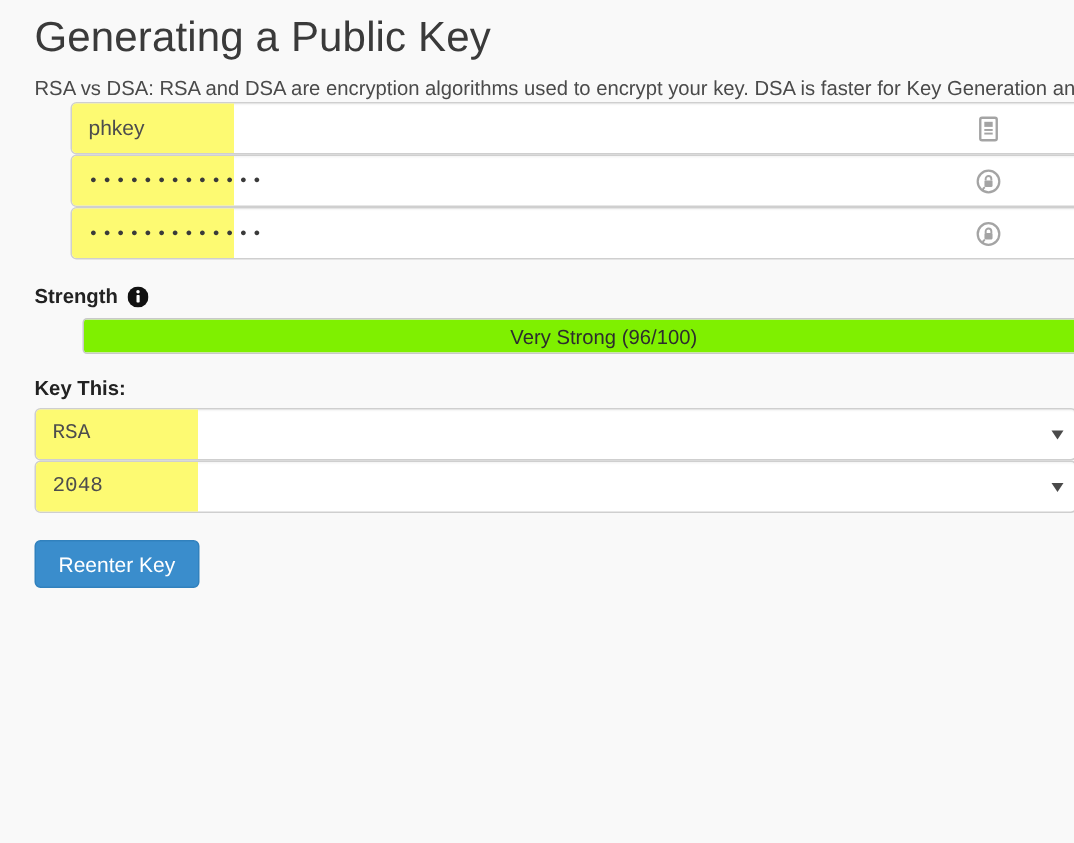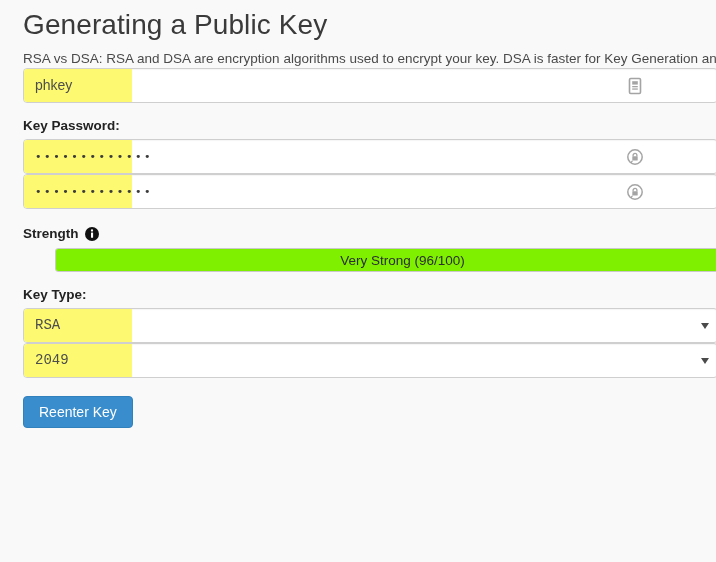--- a/index.html
+++ b/index.html
@@ -56,20 +56,21 @@
     line-height: 17px;
     white-space: nowrap;
     display: block;
   }
 
   
   .input-wrap {
     position: relative;
     width: 630px;
     height: 35px;
+    margin-left: 24px;
   }
 
   .text-input {
     position: absolute;
     left: 0; top: 0;
     width: 695px;
     height: 35px;
     border: 1px solid #cfcfcf;
     border-radius: 4px;
     background: #ffffff;
@@ -235,21 +236,20 @@
       <svg viewBox="0 0 18 18" width="18" height="18">
         <rect x="3.5" y="1.5" width="11" height="15" rx="1.2" fill="none" stroke="#6e6e6e" stroke-width="1.6"></rect>
         <rect x="6.2" y="4.2" width="5.6" height="3.4" fill="#6e6e6e"></rect>
         <rect x="6.2" y="9" width="5.6" height="1.3" fill="#6e6e6e"></rect>
         <rect x="6.2" y="11.4" width="5.6" height="1.3" fill="#6e6e6e"></rect>
       </svg>
     </span>
   </div>
 
   
-  <label class="field-label">Key Password:</label>
 
   <div class="input-wrap">
     <input class="text-input" type="password" readonly="" placeholder="" style="">
     <div class="autofill-hl" style="background: rgb(253, 250, 114);"></div>
     <div class="autofill-text dots">•••••••••••••</div>
     <span class="field-icon">
       <svg viewBox="0 0 18 18" width="18" height="18">
         <circle cx="9" cy="9" r="7.2" fill="none" stroke="#6e6e6e" stroke-width="1.5"></circle>
         <path d="M7.1 8.4v-1.1a1.9 1.9 0 0 1 3.8 0v1.1" fill="none" stroke="#6e6e6e" stroke-width="1.3"></path>
         <rect x="6.3" y="8.3" width="5.4" height="4.3" rx="0.7" fill="#6e6e6e"></rect>
@@ -285,34 +285,34 @@
       </svg>
     </span>
   </div>
 
   <div class="strength-bar">
     <div class="strength-fill" style="width: 96%; background: rgb(127, 240, 0);"></div>
     <div class="strength-text">Very Strong (96/100)</div>
   </div>
 
   
-  <label class="field-label">Key Type:</label>
+  <label class="field-label">Key This:</label>
 
   <div class="select-wrap">
     <div class="select-box"></div>
     <div class="autofill-hl" style="background: rgb(253, 250, 114);"></div>
     <div class="autofill-text">RSA</div>
     <span class="select-arrow"></span>
   </div>
 
   
 
   <div class="select-wrap">
     <div class="select-box"></div>
     <div class="autofill-hl" style="background: rgb(253, 250, 114);"></div>
-    <div class="autofill-text">2049</div>
+    <div class="autofill-text">2048</div>
     <span class="select-arrow"></span>
   </div>
 
   
   <button class="btn-primary" style="background: rgb(58, 141, 204);">Reenter Key</button>
 
 </div>
 
 </body></html>

